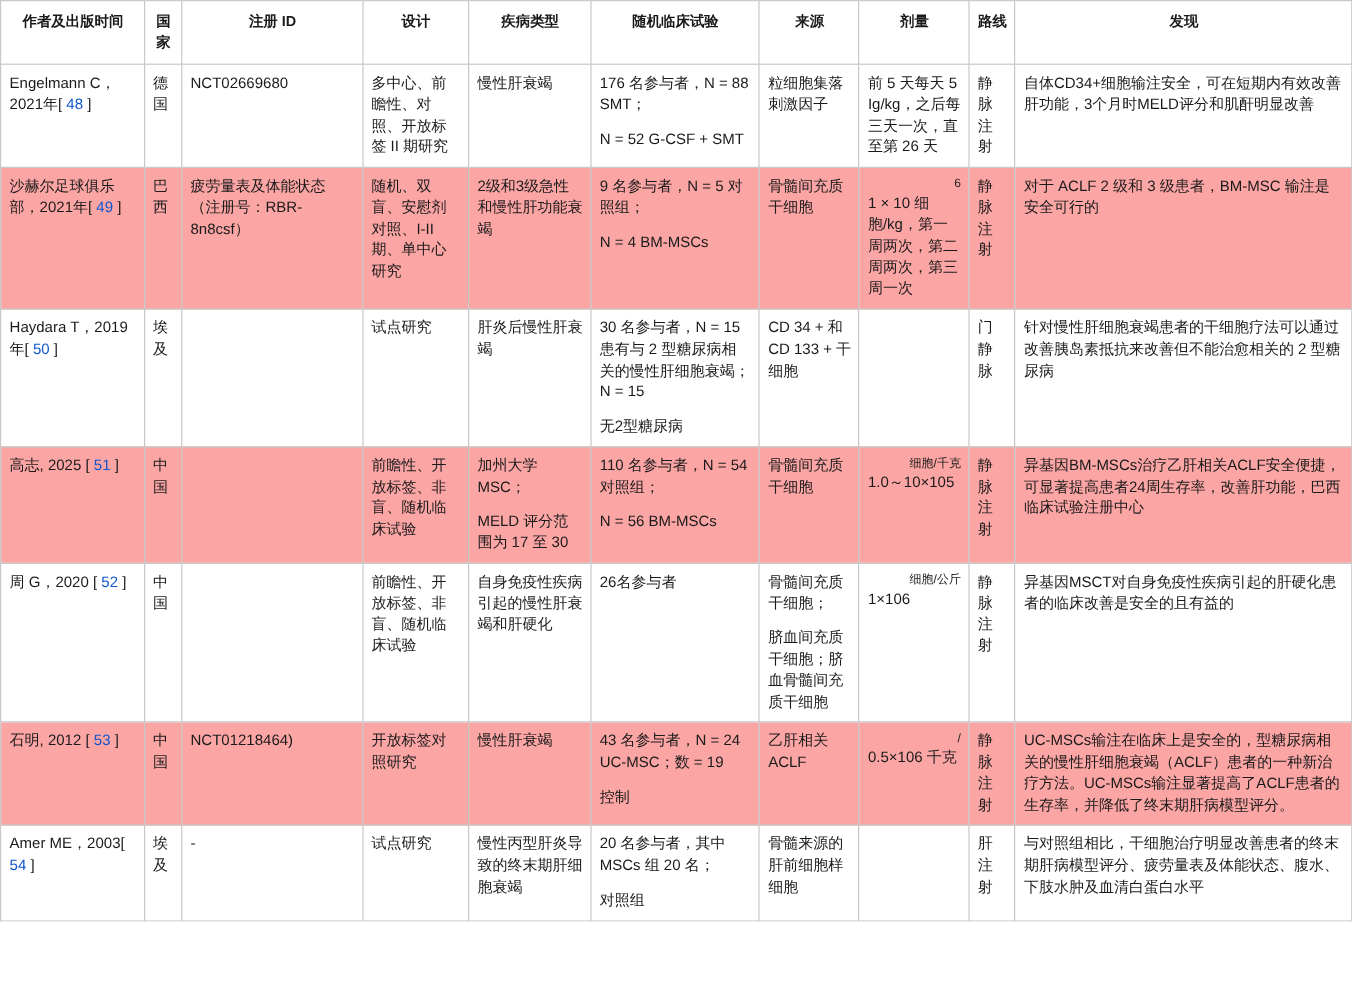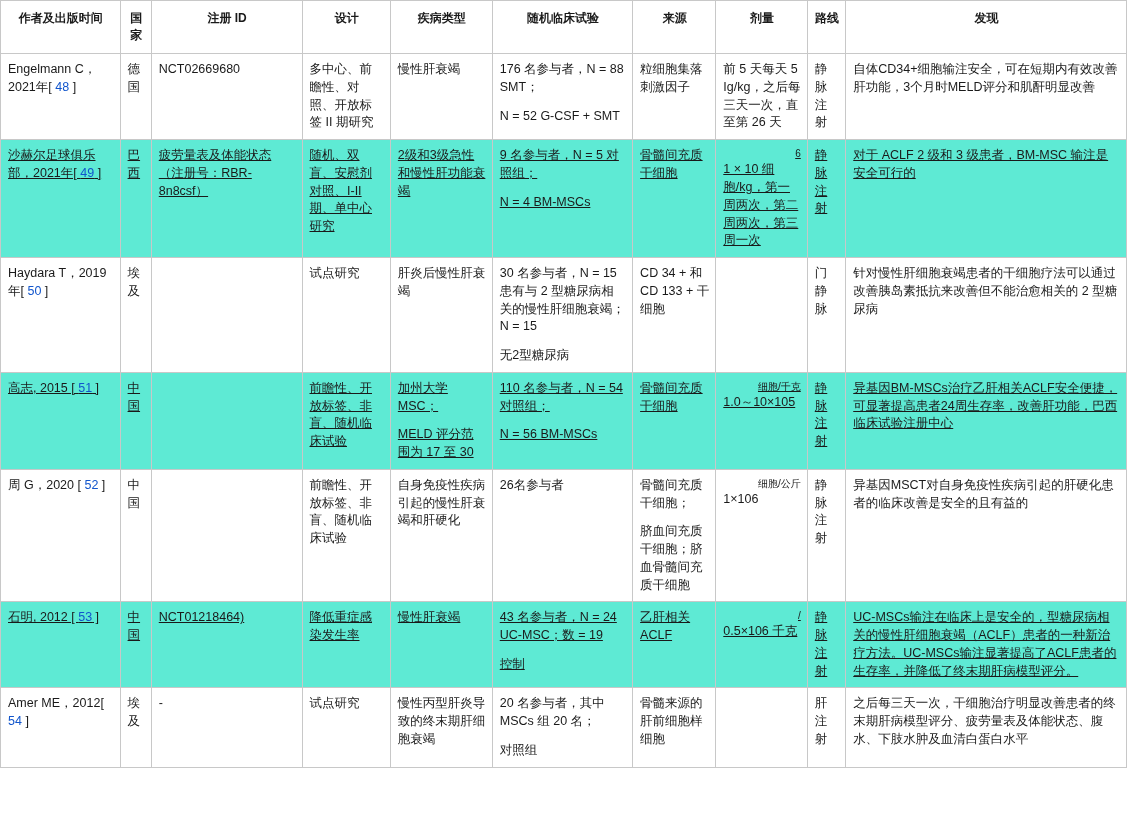--- a/index.html
+++ b/index.html
@@ -40,21 +40,21 @@
   col.c1 { width: 30px; }
   col.c2 { width: 145px; }
   col.c3 { width: 85px; }
   col.c4 { width: 98px; }
   col.c5 { width: 135px; }
   col.c6 { width: 80px; }
   col.c7 { width: 88px; }
   col.c8 { width: 37px; }
   col.c9 { width: 270px; }
 
-  tr.alt td { background: #5eead4; text-decoration: underline; }
+  tr.alt td { background: #fca5a5; }
   a.reflink {
     color: #1155cc;
     text-decoration: none;
   }
 
   .blk { display: block; }
   .gap { display: block; height: 11px; }
   .supline {
     display: block;
     text-align: right;
@@ -153,21 +153,21 @@
       <td>CD 34 + 和 CD 133 + 干细胞</td>
       <td>
         <span class="blk"></span>
       </td>
       <td>门静脉</td>
       <td>针对慢性肝细胞衰竭患者的干细胞疗法可以通过改善胰岛素抵抗来改善但不能治愈相关的 2 型糖尿病</td>
     </tr>
 
     <tr class="alt">
       <td>
-        <span>高志, 2015 [ </span><a class="reflink" href="#">51</a><span> ]</span>
+        <span>高志, 2025 [ </span><a class="reflink" href="#">51</a><span> ]</span>
       </td>
       <td>中国</td>
       <td></td>
       <td>前瞻性、开放标签、非盲、随机临床试验</td>
       <td>
         <span class="blk">加州大学MSC；</span>
         <span class="gap"></span>
         <span class="blk">MELD 评分范围为 17 至 30</span>
       </td>
       <td>
@@ -205,51 +205,51 @@
       <td>静脉注射</td>
       <td>异基因MSCT对自身免疫性疾病引起的肝硬化患者的临床改善是安全的且有益的</td>
     </tr>
 
     <tr class="alt">
       <td>
         <span>石明, 2012 [ </span><a class="reflink" href="#">53</a><span> ]</span>
       </td>
       <td>中国</td>
       <td>NCT01218464)</td>
-      <td>降低重症感染发生率</td>
+      <td>开放标签对照研究</td>
       <td>慢性肝衰竭</td>
       <td>
         <span class="blk">43 名参与者，N = 24 UC-MSC；数 = 19</span>
         <span class="gap"></span>
         <span class="blk">控制</span>
       </td>
       <td>乙肝相关ACLF</td>
       <td>
         <span class="supline">/</span>
         <span class="blk">0.5×106 千克</span>
       </td>
       <td>静脉注射</td>
       <td>UC-MSCs输注在临床上是安全的，型糖尿病相关的慢性肝细胞衰竭（ACLF）患者的一种新治疗方法。UC-MSCs输注显著提高了ACLF患者的生存率，并降低了终末期肝病模型评分。</td>
     </tr>
 
     <tr>
       <td>
-        <span>Amer ME，2012[ </span><a class="reflink" href="#">54</a><span> ]</span>
+        <span>Amer ME，2003[ </span><a class="reflink" href="#">54</a><span> ]</span>
       </td>
       <td>埃及</td>
       <td>-</td>
       <td>试点研究</td>
       <td>慢性丙型肝炎导致的终末期肝细胞衰竭</td>
       <td>
         <span class="blk">20 名参与者，其中 MSCs 组 20 名；</span>
         <span class="gap"></span>
         <span class="blk">对照组</span>
       </td>
       <td>骨髓来源的肝前细胞样细胞</td>
       <td>
         <span class="blk"></span>
       </td>
       <td>肝注射</td>
-      <td>之后每三天一次，干细胞治疗明显改善患者的终末期肝病模型评分、疲劳量表及体能状态、腹水、下肢水肿及血清白蛋白水平</td>
+      <td>与对照组相比，干细胞治疗明显改善患者的终末期肝病模型评分、疲劳量表及体能状态、腹水、下肢水肿及血清白蛋白水平</td>
     </tr>
 
   </tbody>
 </table>
 
 </body></html>

